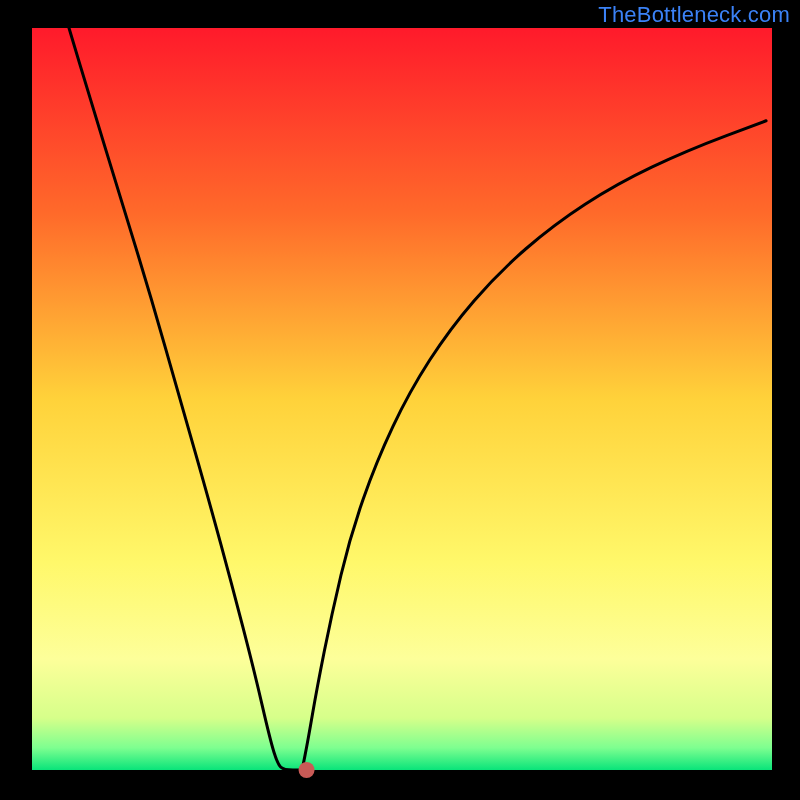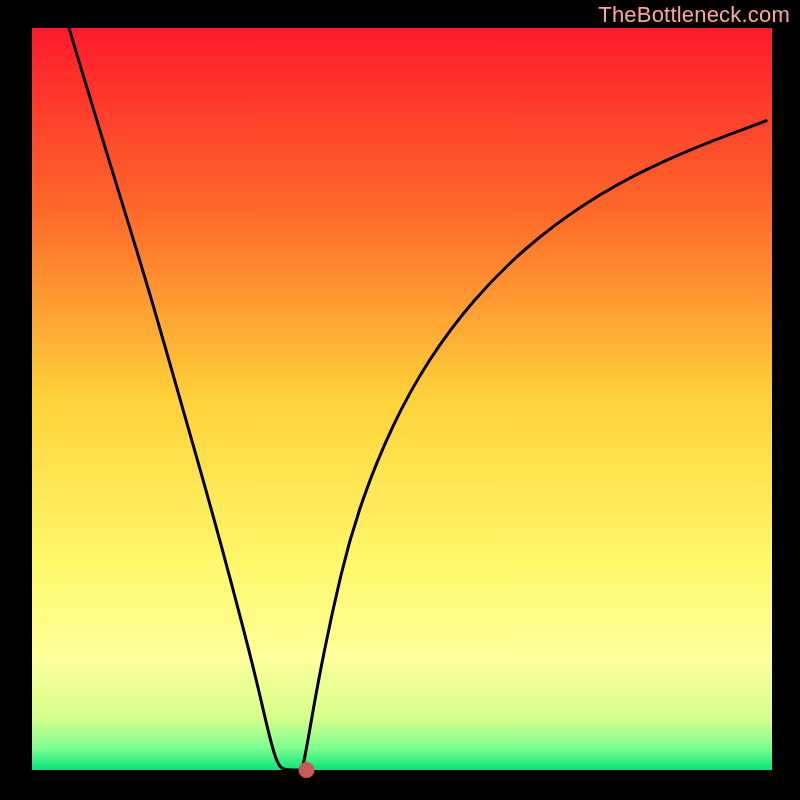--- a/index.html
+++ b/index.html
@@ -14,21 +14,21 @@
   .frame {
     position: relative;
     width: 800px;
     height: 800px;
     background: #000;
   }
   .watermark {
     position: absolute;
     top: 2px;
     right: 10px;
-    color: #fca5a5;
+    color: #3b82f6;
     font-size: 22px;
     font-weight: 500;
     letter-spacing: 0.2px;
     user-select: none;
   }
   svg {
     display: block;
   }
 </style>
 </head>

